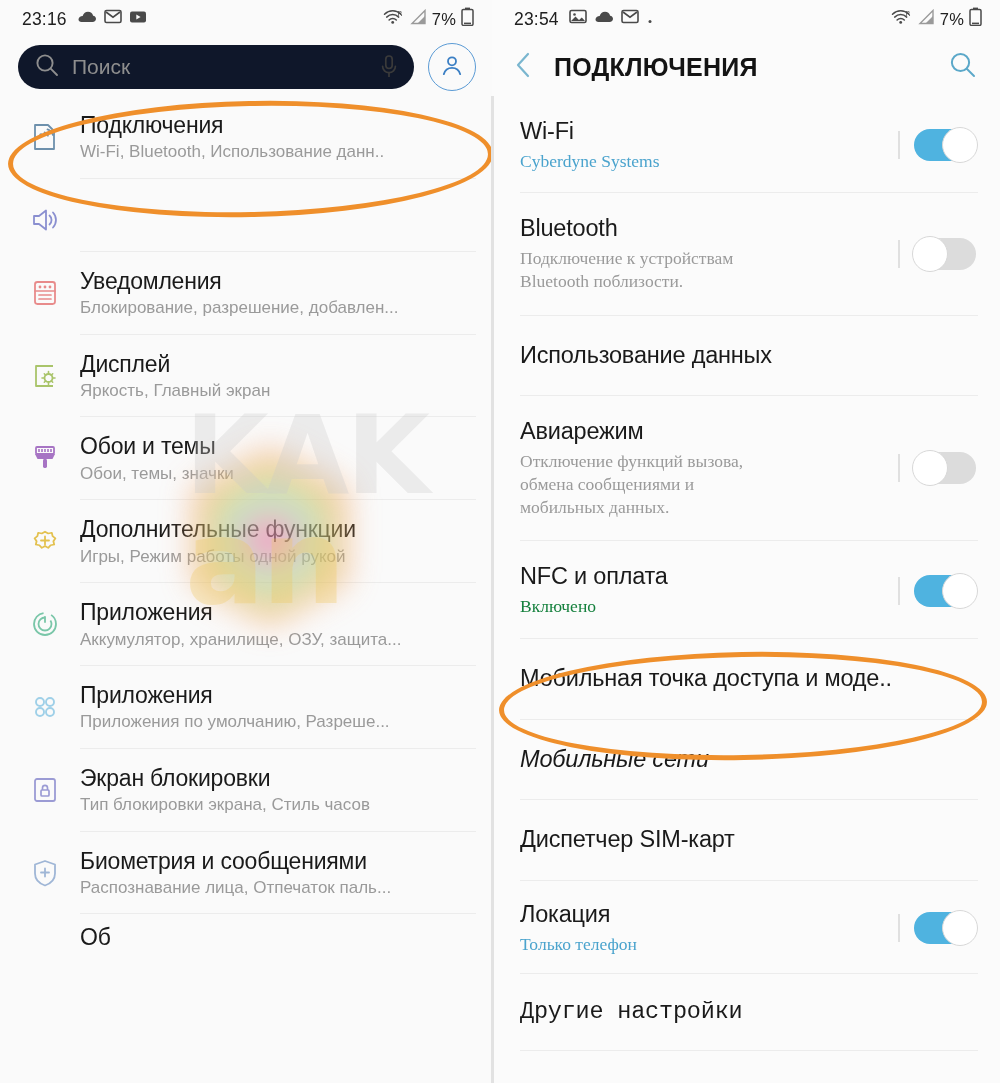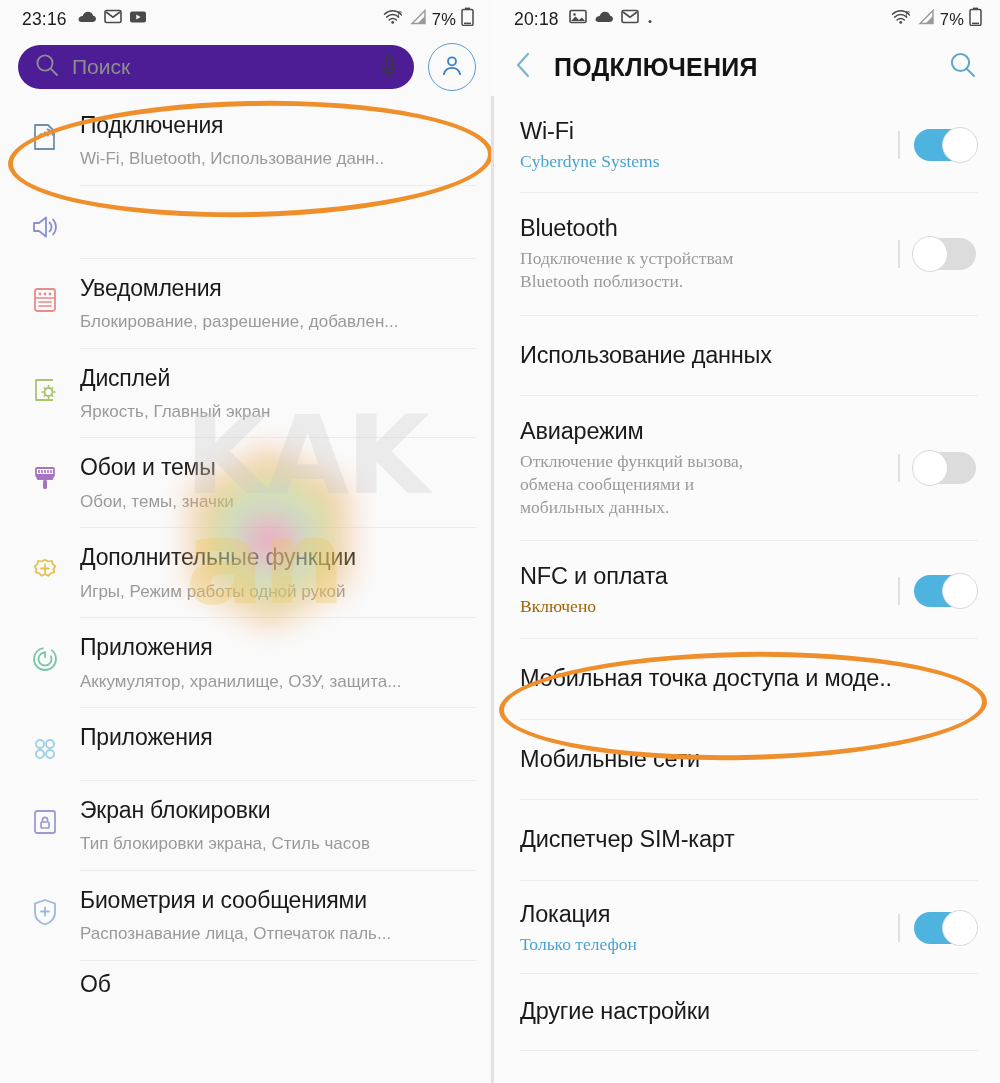--- a/index.html
+++ b/index.html
@@ -25,57 +25,57 @@
   .sb-time{font-size:17.5px;color:#202020;font-weight:400;}
   .sb-left-icons{display:flex;align-items:center;gap:7px;margin-left:10px;}
   .sb-spacer{flex:1;}
   .sb-right{display:flex;align-items:center;gap:5px;}
   .sb-batt-text{font-size:16.5px;color:#202020;}
   .ic{display:inline-block;vertical-align:middle;}
 
   
   .searchrow{height:58px;display:flex;align-items:center;padding:0 16px 0 18px;gap:14px;}
   .searchbox{
-    flex:1;height:44px;border-radius:22px;background:#4c1d95;
+    flex:1;height:44px;border-radius:22px;background:#0f172a;
     display:flex;align-items:center;padding:0 16px 0 16px;gap:12px;
   }
   .search-ph{color:#8e8e8e;font-size:21px;}
   .mic-wrap{margin-left:auto;display:flex;align-items:center;}
   .avatar-btn{
     width:46px;height:46px;border-radius:50%;
     border:1.6px solid #5b9bd5;display:flex;align-items:center;justify-content:center;
     flex:0 0 auto;background:#fafafa;
   }
 
   
   .llist{padding:0;}
   .lrow{
     position:relative;display:flex;align-items:flex-start;
     padding:16px 14px 15px 18px;min-height:63px;box-sizing:border-box;
   }
   .lrow .licon{width:54px;flex:0 0 54px;display:flex;justify-content:center;padding-top:9px;}
   .ltext{flex:1;min-width:0;padding-left:8px;}
   .ltitle{font-size:23px;color:#1a1a1a;line-height:1.15;letter-spacing:-.2px;white-space:nowrap;overflow:hidden;}
-  .lsub{font-size:17px;color:#9a9a9a;margin-top:11px;line-height:1.2;white-space:nowrap;overflow:hidden;}
+  .lsub{font-size:17px;color:#9a9a9a;margin-top:4px;line-height:1.2;white-space:nowrap;overflow:hidden;}
   .ldiv{height:1px;background:#ececec;margin-left:80px;margin-right:16px;}
 
   
   .rheader{height:58px;display:flex;align-items:center;padding:0 22px 0 20px;gap:20px;}
   .rtitle{font-size:25px;font-weight:700;color:#141414;letter-spacing:.2px;flex:1;}
 
   
   .rrow{
     display:flex;align-items:center;
     padding:18px 24px 18px 28px;box-sizing:border-box;min-height:64px;
   }
   .rtext{flex:1;min-width:0;}
   .rtitle2{font-size:23.5px;color:#1a1a1a;line-height:1.18;letter-spacing:-.2px;white-space:nowrap;overflow:hidden;}
   .rsub{font-size:17.5px;color:#9a9a9a;margin-top:4px;line-height:1.3;font-family:Liberation Serif, serif;}
   .rsub.blue{color:#4aa3cd;}
-  .rsub.green{color:#a16207;}
+  .rsub.green{color:#15803d;}
   .rdiv{height:1px;background:#ececec;margin:0 22px 0 28px;}
 
   
   .toggle-wrap{display:flex;align-items:center;gap:14px;flex:0 0 auto;margin-left:14px;}
   .tg-sep{width:2px;height:28px;background:#e0e0e0;}
   .toggle{width:62px;height:32px;border-radius:16px;position:relative;}
   .toggle.on{background:#4fb3e0;}
   .toggle.off{background:#dcdcdc;}
   .knob{
     position:absolute;top:-2px;width:36px;height:36px;border-radius:50%;
@@ -310,20 +310,21 @@
         <div class="licon">
           <svg width="32" height="32" viewBox="0 0 32 32">
               <circle cx="11" cy="11" r="4" fill="none" stroke="#9fd0e8" stroke-width="1.9"></circle>
               <circle cx="21" cy="11" r="4" fill="none" stroke="#9fd0e8" stroke-width="1.9"></circle>
               <circle cx="11" cy="21" r="4" fill="none" stroke="#9fd0e8" stroke-width="1.9"></circle>
               <circle cx="21" cy="21" r="4" fill="none" stroke="#9fd0e8" stroke-width="1.9"></circle>
             </svg>
         </div>
         <div class="ltext">
           <div class="ltitle">Приложения</div>
+          <div class="lsub">Приложения по умолчанию, Разреше...</div>
         </div>
       </div>
       <div class="ldiv"></div>
 
       <div class="lrow">
         <div class="licon">
           <svg width="32" height="32" viewBox="0 0 32 32">
               <rect x="6" y="5" width="20" height="22" rx="2" fill="none" stroke="#9b9bd4" stroke-width="1.8"></rect>
               <rect x="12" y="16" width="8" height="6" rx="1" fill="none" stroke="#9b9bd4" stroke-width="1.7"></rect>
               <path d="M13.5 16v-2.2a2.5 2.5 0 015 0V16" fill="none" stroke="#9b9bd4" stroke-width="1.7"></path>
@@ -357,21 +358,21 @@
           </div>
       </div>
     </div>
 
     <div class="ellipse" id="ell-connections"></div>
   </div>
 
   <div class="panel right">
 
     <div class="statusbar">
-      <span class="sb-time">20:18</span>
+      <span class="sb-time">23:54</span>
       <span class="sb-left-icons">
         <span class="ic">
           <svg width="18" height="15" viewBox="0 0 18 15">
               <rect x="1" y="1.5" width="16" height="12" rx="1.6" fill="none" stroke="#4a4a4a" stroke-width="1.6"></rect>
               <circle cx="5.5" cy="5.5" r="1.3" fill="#4a4a4a"></circle>
               <path d="M2 12l4.5-4.6L10 11l2.8-2.6L16 12z" fill="#4a4a4a"></path>
             </svg>
         </span>
         <span class="ic">
           <svg width="20" height="15" viewBox="0 0 20 15">
@@ -501,21 +502,21 @@
       </div>
       <div class="rdiv"></div>
 
       <div class="rrow" style="padding-top:26px;padding-bottom:26px;">
         <div class="rtext">
           <div class="rtitle2">Мобильная точка доступа и моде..</div>
         </div>
       </div>
       <div class="rdiv"></div>
 
-      <div class="rrow" style="padding-top:26px;padding-bottom:26px;">
+      <div class="rrow" style="padding-top:26px;padding-bottom:26px;font-style:italic;">
         <div class="rtext">
           <div class="rtitle2">Мобильные сети</div>
         </div>
       </div>
       <div class="rdiv"></div>
 
       <div class="rrow" style="padding-top:26px;padding-bottom:26px;align-items:flex-end;">
         <div class="rtext">
           <div class="rtitle2">Диспетчер SIM-карт</div>
         </div>
@@ -529,21 +530,21 @@
         </div>
         <div class="toggle-wrap">
           <div class="tg-sep"></div>
           <div class="toggle on">
               <div class="knob"></div>
             </div>
         </div>
       </div>
       <div class="rdiv"></div>
 
-      <div class="rrow" style="padding-top:24px;padding-bottom:24px;">
+      <div class="rrow" style="padding-top:24px;padding-bottom:24px;font-family:Liberation Mono, monospace;">
         <div class="rtext">
           <div class="rtitle2">Другие настройки</div>
         </div>
       </div>
       <div class="rdiv"></div>
     </div>
 
     <div class="ellipse" id="ell-hotspot" style="left:7px;"></div>
   </div>
 

